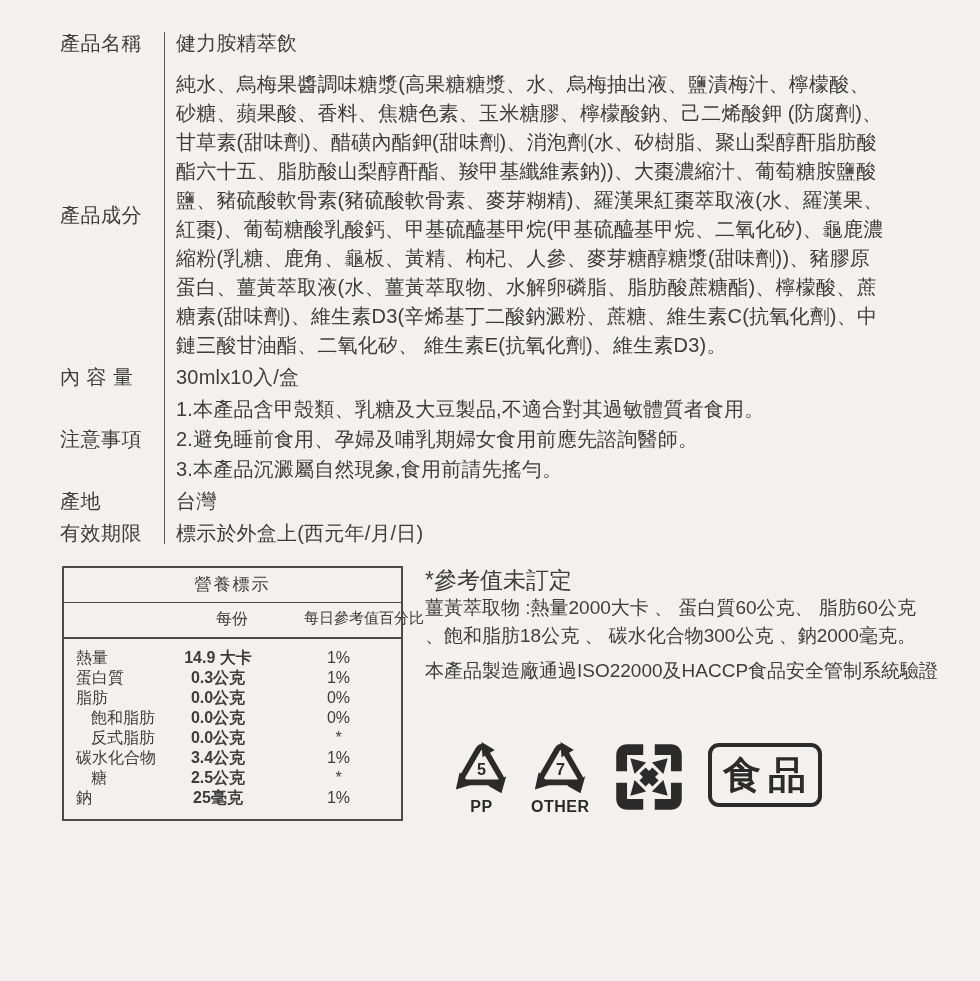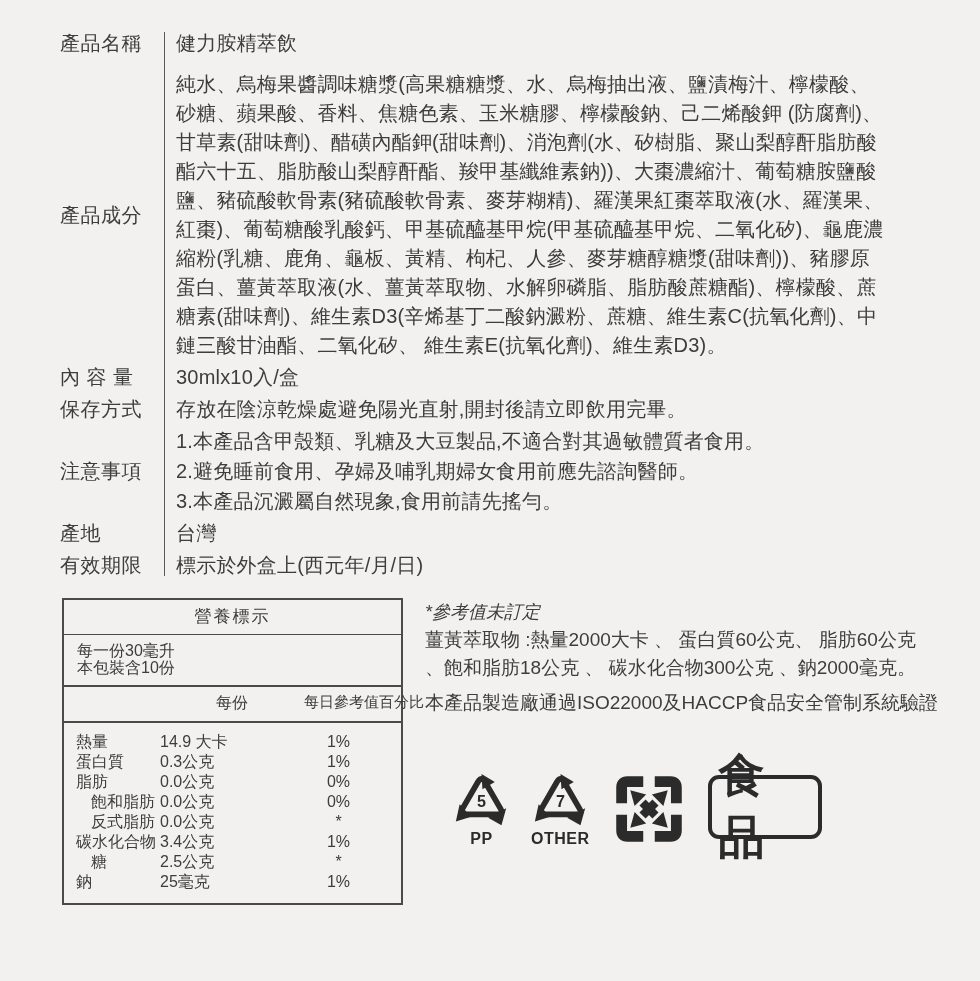--- a/index.html
+++ b/index.html
@@ -40,39 +40,39 @@
   .nt-serving{padding:7px 0 9px 13px;border-bottom:2px solid #4a4a4a;}
   .nt-serving div{line-height:17px;}
   .nt-grid{display:grid;grid-template-columns:96px 116px 1fr;}
   .nt-header{padding:6px 0 7px;border-bottom:2px solid #4a4a4a;gap:14px;}
   .nt-header .c2{text-align:center;}
   .nt-header .c3{text-align:center;font-size:15px;white-space:nowrap;}
   .nt-body{padding:9px 0 11px;}
   .nt-row{line-height:20px;}
   .nt-row .c1{padding-left:12px;white-space:nowrap;}
   .nt-row.indent .c1{padding-left:27px;}
-  .nt-row .c2{}
+  .nt-row .c2{text-align:center;font-weight:bold;}
   .nt-row .c3{text-align:center;}
 
   
   .rightcol{margin-left:22px;width:560px;}
-  .fn-ref{font-size:18px;line-height:28px;font-style:italic;}
+  .fn-ref{font-size:23px;line-height:28px;}
   .fn-daily{font-size:19px;line-height:28px;white-space:pre-line;word-break:break-all;}
   .fn-cert{font-size:19px;line-height:28px;margin-top:7px;word-break:break-all;}
 
   
   .marks{display:flex;align-items:flex-start;margin:56px 0 0 28px;}
   .mark{display:flex;flex-direction:column;align-items:center;}
   .mark + .mark{margin-left:21px;}
   .mark-label{font-size:16px;font-weight:bold;color:#2b2b2b;margin-top:1px;letter-spacing:0.5px;line-height:16px;}
   .food-badge{
     box-sizing:border-box;width:114px;height:64px;margin-top:2px;
     border:4px solid #2b2b2b;border-radius:11px;
     display:flex;align-items:center;justify-content:center;
-    font-size:46px;font-weight:bold;color:#2b2b2b;letter-spacing:7px;
+    font-size:38px;font-weight:bold;color:#2b2b2b;letter-spacing:7px;
     padding-left:7px; 
   }
 </style>
 </head>
 <body>
 
 <div class="page">
 
   <div class="info">
     <div class="info-divider"></div>
@@ -95,24 +95,20 @@
 糖素(甜味劑)、維生素D3(辛烯基丁二酸鈉澱粉、蔗糖、維生素C(抗氧化劑)、中
 鏈三酸甘油酯、二氧化矽、 維生素E(抗氧化劑)、維生素D3)。</div>
     </div>
 
 
     <div class="irow">
       <div class="lbl">內 容 量</div>
       <div class="val single">30mlx10入/盒</div>
     </div>
 
-    <div class="irow">
-      <div class="lbl">保存方式</div>
-      <div class="val single">存放在陰涼乾燥處避免陽光直射,開封後請立即飲用完畢。</div>
-    </div>
 
     <div class="irow">
       <div class="lbl">注意事項</div>
       <div class="val single">1.本產品含甲殼類、乳糖及大豆製品,不適合對其過敏體質者食用。
 2.避免睡前食用、孕婦及哺乳期婦女食用前應先諮詢醫師。
 3.本產品沉澱屬自然現象,食用前請先搖勻。</div>
     </div>
 
     <div class="irow">
       <div class="lbl">產地</div>
@@ -123,24 +119,20 @@
       <div class="lbl">有效期限</div>
       <div class="val single">標示於外盒上(西元年/月/日)</div>
     </div>
   </div>
 
   <div class="bottom">
 
     <div class="ntable">
       <div class="nt-title">營養標示</div>
 
-      <div class="nt-serving">
-        <div>每一份30毫升</div>
-        <div>本包裝含10份</div>
-      </div>
 
       <div class="nt-grid nt-header">
         <div class="c1"></div>
         <div class="c2">每份</div>
         <div class="c3">每日參考值百分比</div>
       </div>
 
       <div class="nt-body">
         <div class="nt-grid nt-row">
           <div class="c1">熱量</div>

